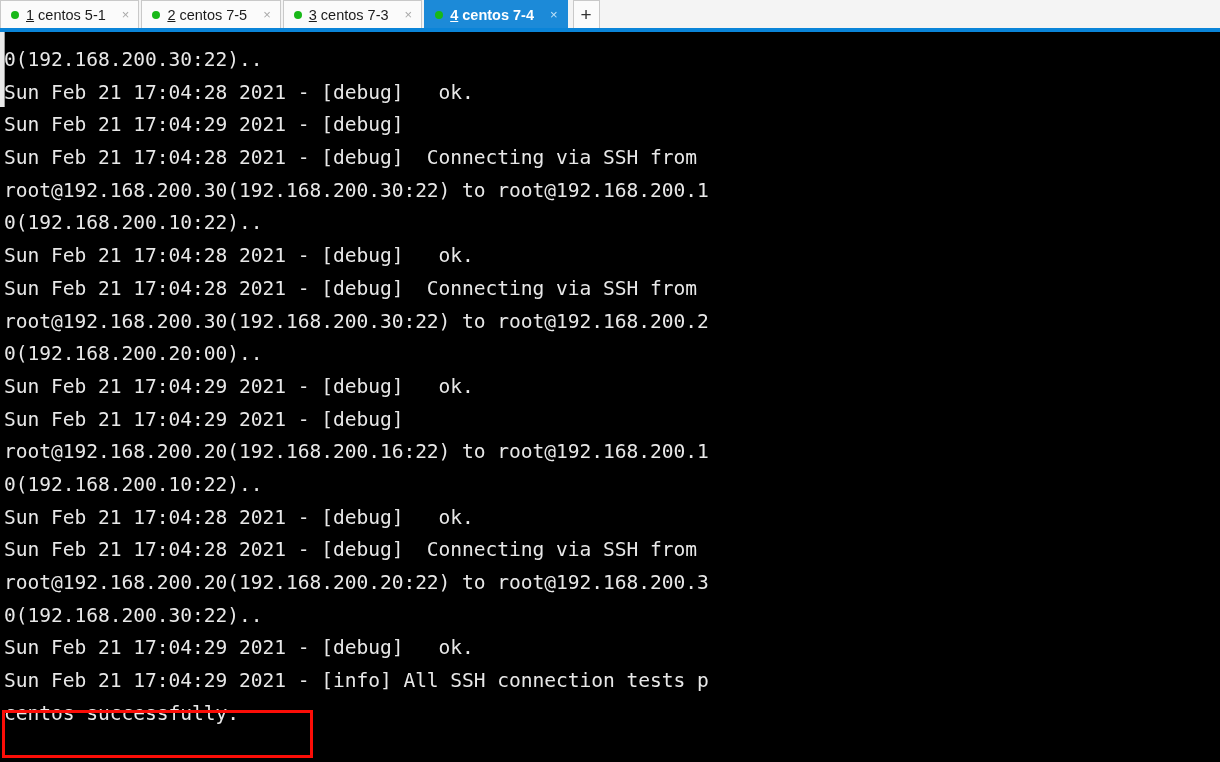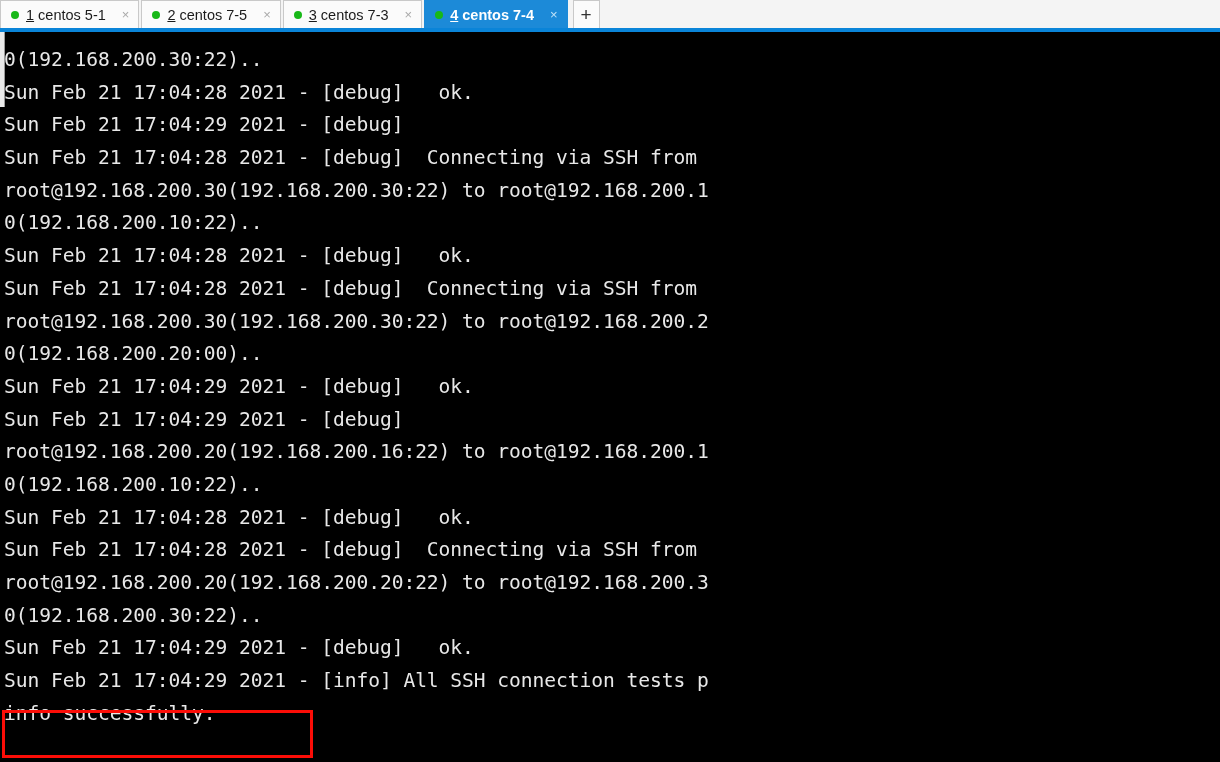--- a/index.html
+++ b/index.html
@@ -218,19 +218,19 @@
       <div class="term-line">Sun Feb 21 17:04:29 2021 - [debug]   ok.</div>
       <div class="term-line">Sun Feb 21 17:04:29 2021 - [debug]</div>
       <div class="term-line">root@192.168.200.20(192.168.200.16:22) to root@192.168.200.1</div>
       <div class="term-line">0(192.168.200.10:22)..</div>
       <div class="term-line">Sun Feb 21 17:04:28 2021 - [debug]   ok.</div>
       <div class="term-line">Sun Feb 21 17:04:28 2021 - [debug]  Connecting via SSH from</div>
       <div class="term-line">root@192.168.200.20(192.168.200.20:22) to root@192.168.200.3</div>
       <div class="term-line">0(192.168.200.30:22)..</div>
       <div class="term-line">Sun Feb 21 17:04:29 2021 - [debug]   ok.</div>
       <div class="term-line">Sun Feb 21 17:04:29 2021 - [info] All SSH connection tests p</div>
-      <div class="term-line">info successfully.</div>
+      <div class="term-line">centos successfully.</div>
     </div>
   </div>
 
   <div class="annotation-box"></div>
 
 </div>
 
 </body></html>

